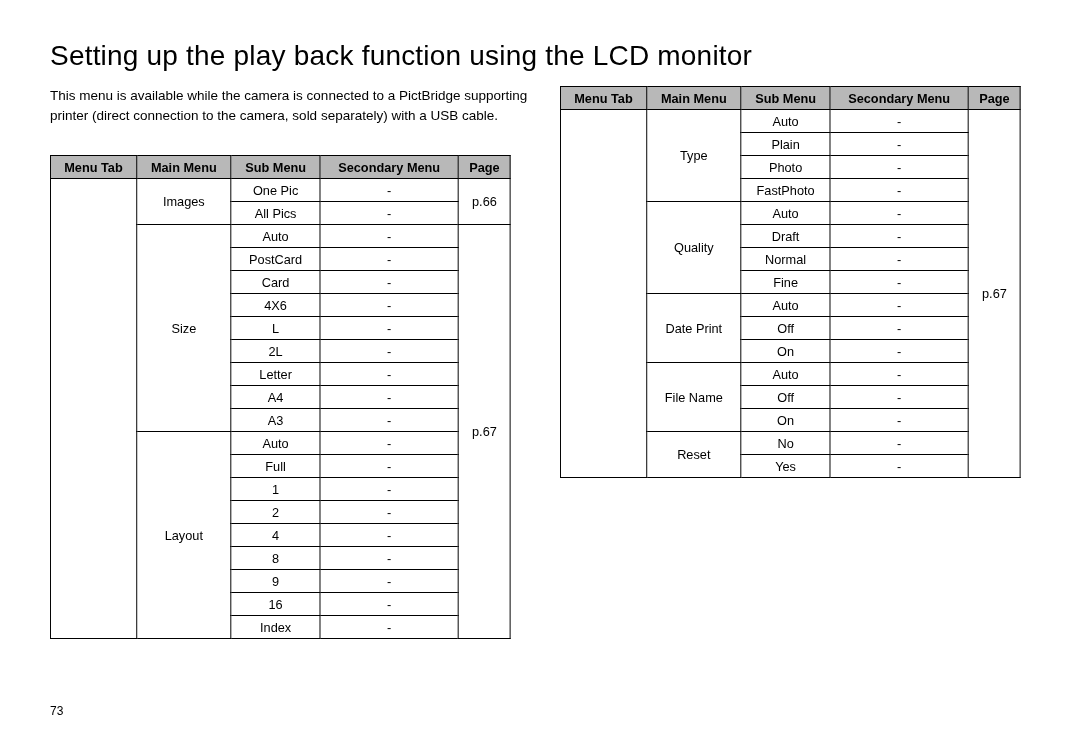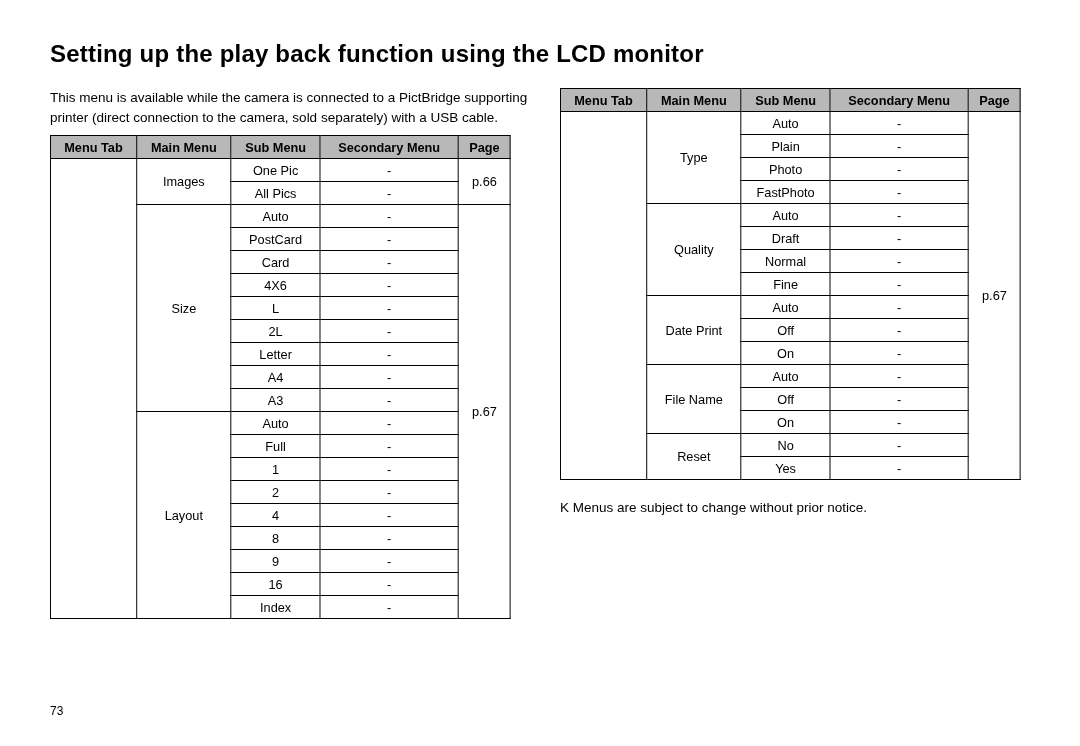--- a/index.html
+++ b/index.html
@@ -12,36 +12,36 @@
     font-family: Arial, Helvetica, sans-serif;
     color: #000;
   }
   .page {
     width: 1080px;
     height: 746px;
     padding: 40px 50px 20px 50px;
     position: relative;
   }
   .page-title {
-    font-size: 24px;
-    font-weight: bold;
-    margin: 0 0 20px 0;
+    font-size: 28px;
+    font-weight: normal;
+    margin: 0 0 14px 0;
     letter-spacing: 0.2px;
   }
   .columns {
     display: flex;
     gap: 30px;
   }
   .col {
     flex: 0 0 480px;
   }
   .intro {
     font-size: 13.5px;
     line-height: 1.45;
-    margin: 0 0 8px 0;
+    margin: 0 0 30px 0;
   }
   table.menu {
     border-collapse: collapse;
     width: 98%;
     transform: scaleX(0.98);
     transform-origin: left top;
   }
   table.menu th, table.menu td {
     border: 1px solid #000;
     font-size: 13px;
@@ -264,21 +264,18 @@
           <td>No</td>
           <td class="sec">-</td>
         </tr>
         <tr>
               <td>Yes</td>
               <td class="sec">-</td>
             </tr>
       </tbody>
         </table>
 
-      <p class="footnote">
-        <span>K</span>&nbsp;<span>Menus are subject to change without prior notice.</span>
-      </p>
     </div>
 
   </div>
 
   <div class="page-num">73</div>
 </div>
 
 </body></html>

